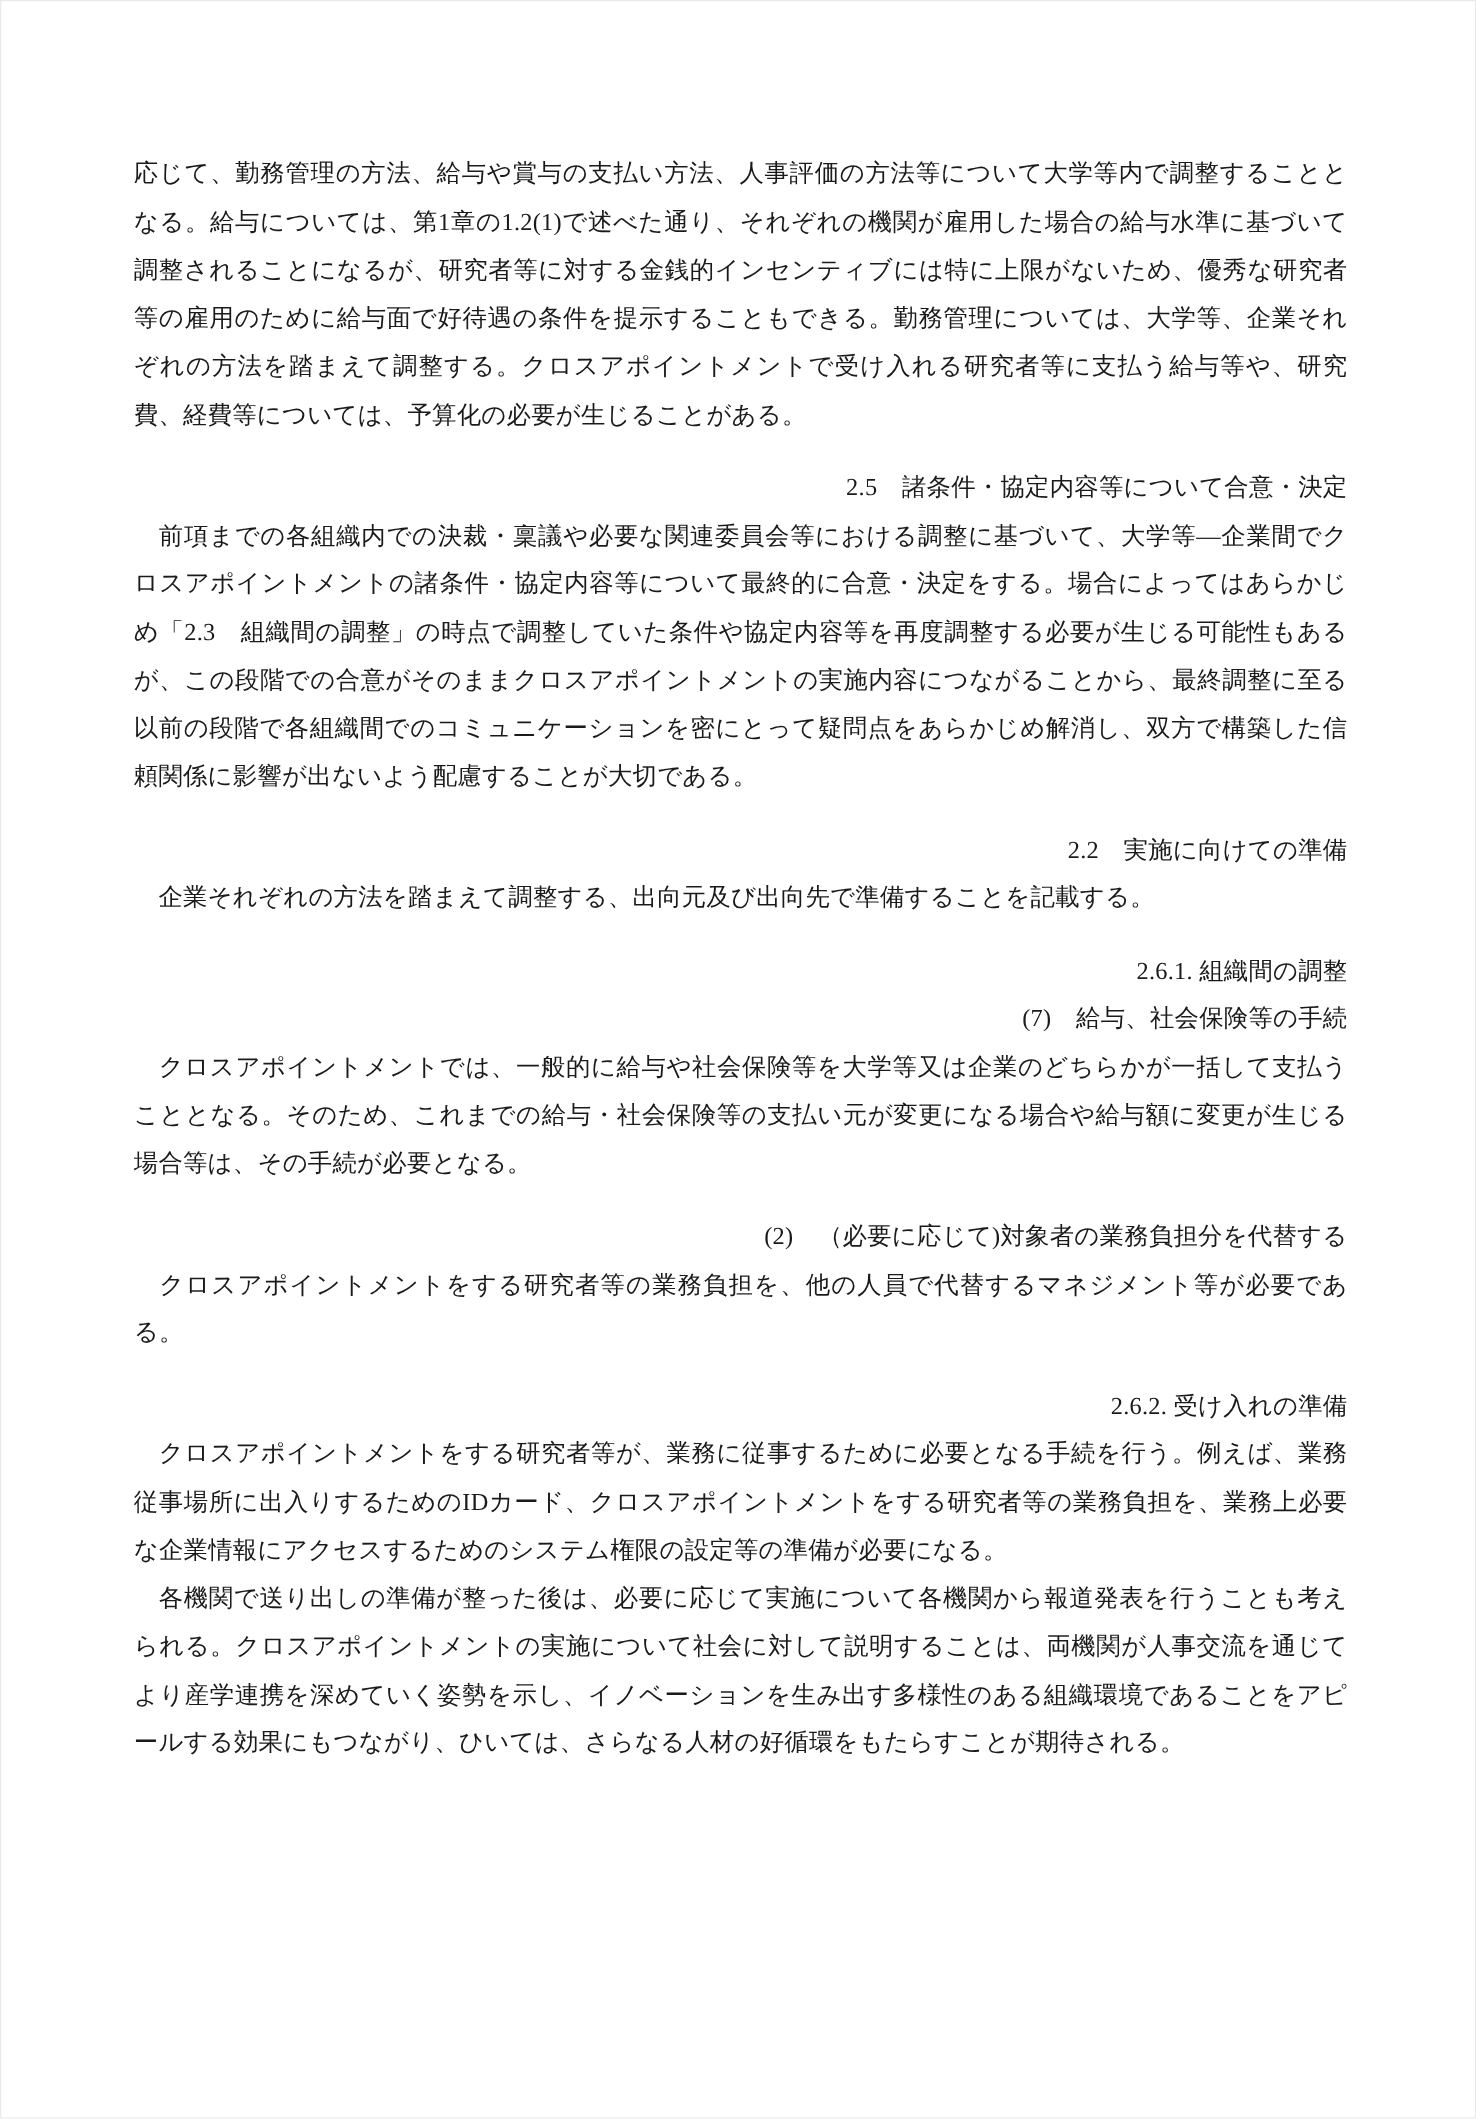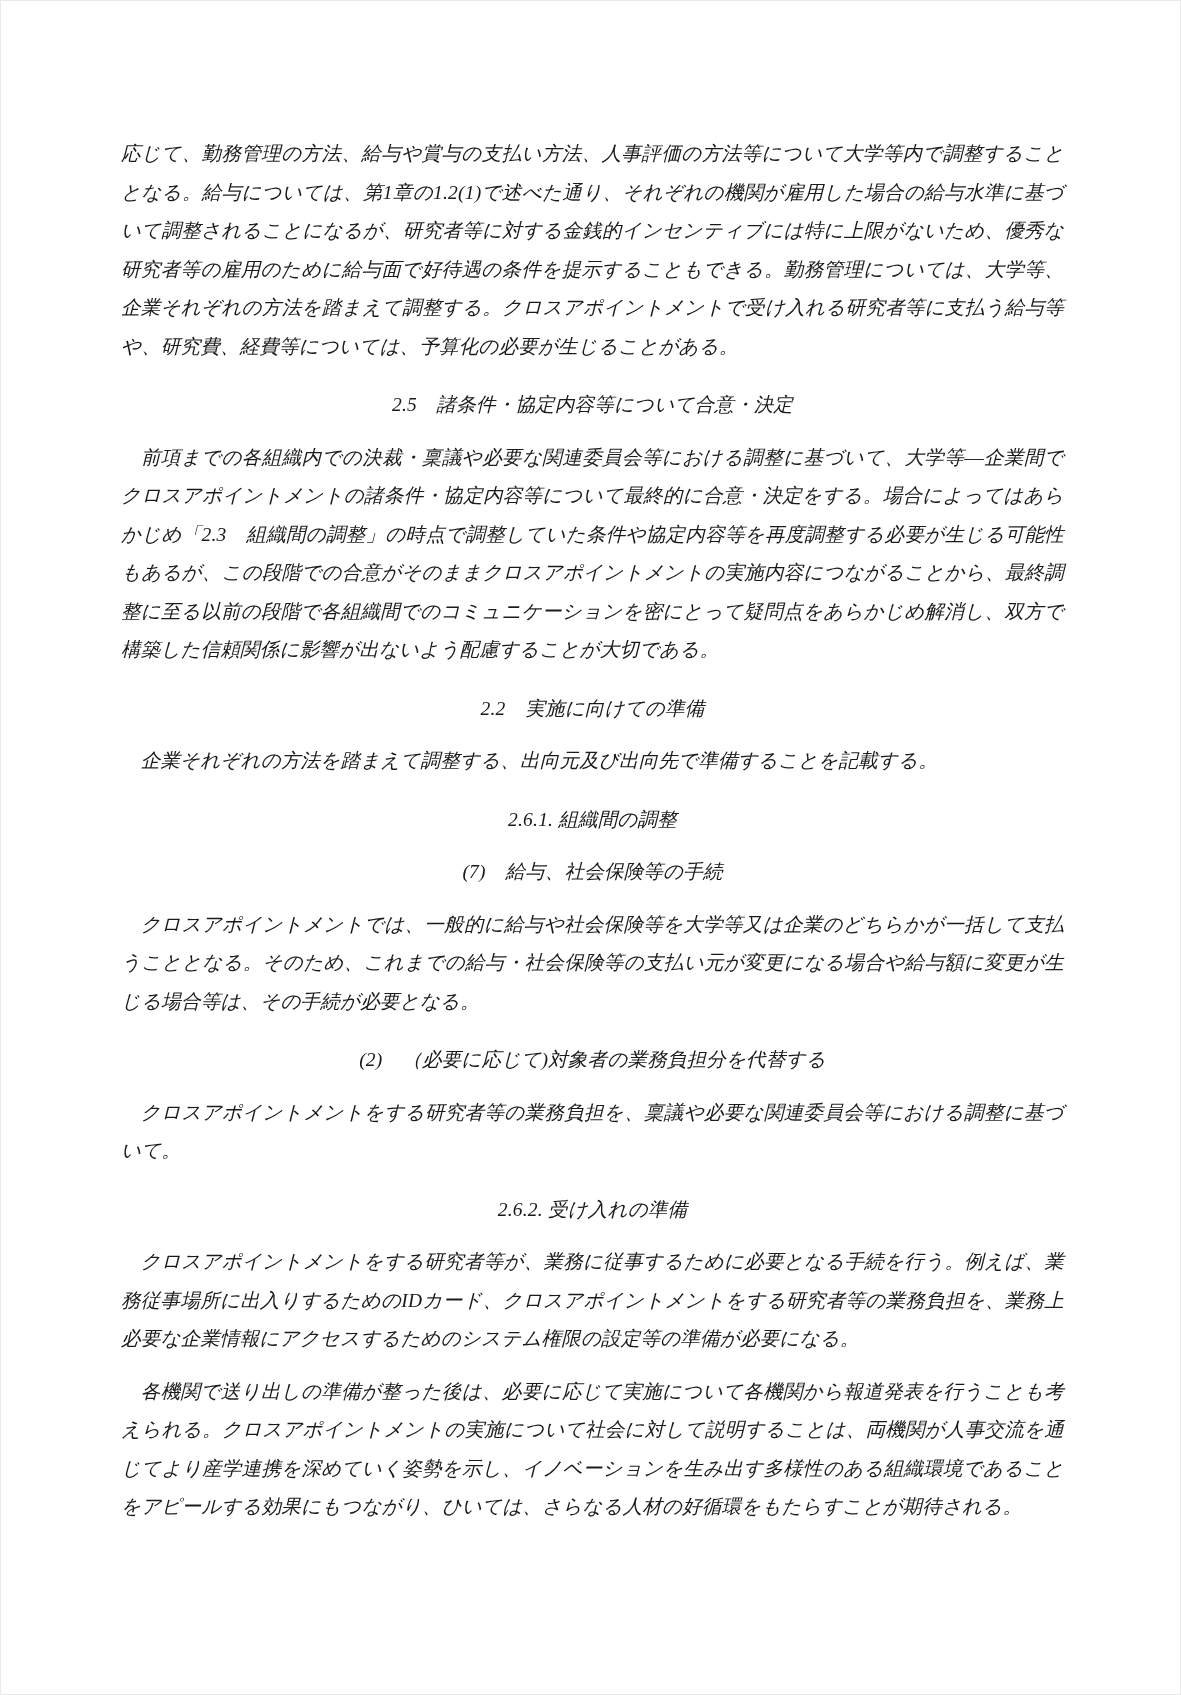--- a/index.html
+++ b/index.html
@@ -17,31 +17,30 @@
     border: 1px solid #e9e9e9;
     padding: 120px 102px 60px 106px;
     overflow: hidden;
     font-family: "Liberation Serif", "DejaVu Serif", serif;
     font-size: 19.5px;
     line-height: 38.5px;
     color: #1a1a1a;
     letter-spacing: 0.2px;
   }
   .block {
-    margin: 14px;
+    margin: 0;
     text-align: justify;
     text-justify: inter-ideograph;
     word-break: break-all;
-    font-style: italic;
   }
   .block.gap-before {
     margin-top: 20px;
   }
   .heading {
-    text-align: center;
+    text-align: right;
   }
 </style>
 </head>
 <body>
 
 <div class="doc-page">
   <p class="block">応じて、勤務管理の方法、給与や賞与の支払い方法、人事評価の方法等について大学等内で調整することとなる。給与については、第1章の1.2(1)で述べた通り、それぞれの機関が雇用した場合の給与水準に基づいて調整されることになるが、研究者等に対する金銭的インセンティブには特に上限がないため、優秀な研究者等の雇用のために給与面で好待遇の条件を提示することもできる。勤務管理については、大学等、企業それぞれの方法を踏まえて調整する。クロスアポイントメントで受け入れる研究者等に支払う給与等や、研究費、経費等については、予算化の必要が生じることがある。</p>
 
   <p class="block heading gap-before">2.5　諸条件・協定内容等について合意・決定</p>
 
@@ -52,21 +51,21 @@
   <p class="block">　企業それぞれの方法を踏まえて調整する、出向元及び出向先で準備することを記載する。</p>
 
   <p class="block heading gap-before">2.6.1. 組織間の調整</p>
 
   <p class="block heading">(7)　給与、社会保険等の手続</p>
 
   <p class="block">　クロスアポイントメントでは、一般的に給与や社会保険等を大学等又は企業のどちらかが一括して支払うこととなる。そのため、これまでの給与・社会保険等の支払い元が変更になる場合や給与額に変更が生じる場合等は、その手続が必要となる。</p>
 
   <p class="block heading gap-before">(2)　（必要に応じて)対象者の業務負担分を代替する</p>
 
-  <p class="block">　クロスアポイントメントをする研究者等の業務負担を、稟議や必要な関連委員会等における調整に基づいて。</p>
+  <p class="block">　クロスアポイントメントをする研究者等の業務負担を、他の人員で代替するマネジメント等が必要である。</p>
 
   <p class="block heading gap-before">2.6.2. 受け入れの準備</p>
 
   <p class="block">　クロスアポイントメントをする研究者等が、業務に従事するために必要となる手続を行う。例えば、業務従事場所に出入りするためのIDカード、クロスアポイントメントをする研究者等の業務負担を、業務上必要な企業情報にアクセスするためのシステム権限の設定等の準備が必要になる。</p>
 
 
   <p class="block">　各機関で送り出しの準備が整った後は、必要に応じて実施について各機関から報道発表を行うことも考えられる。クロスアポイントメントの実施について社会に対して説明することは、両機関が人事交流を通じてより産学連携を深めていく姿勢を示し、イノベーションを生み出す多様性のある組織環境であることをアピールする効果にもつながり、ひいては、さらなる人材の好循環をもたらすことが期待される。</p>
 </div>
 
 </body></html>

